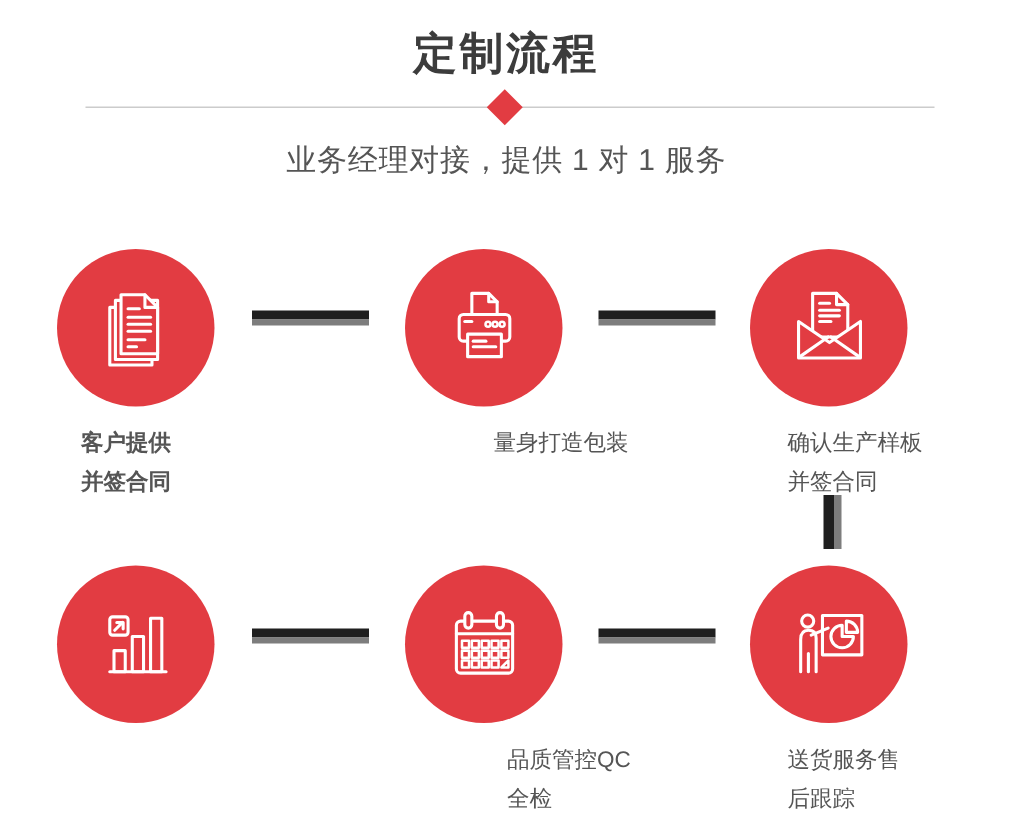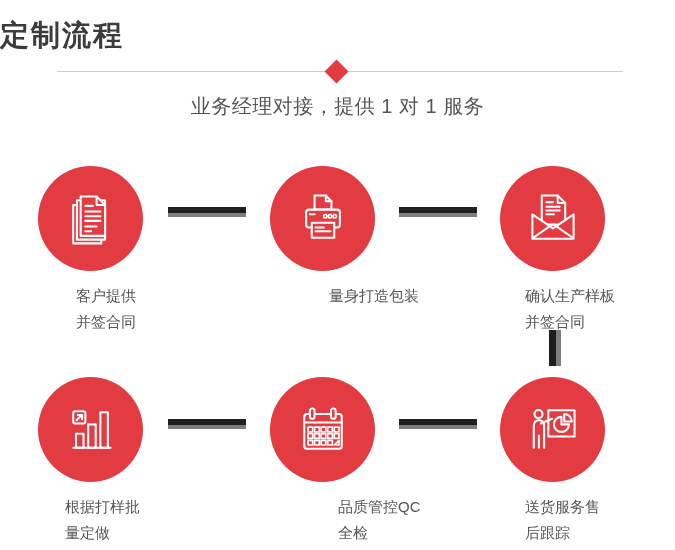--- a/index.html
+++ b/index.html
@@ -7,35 +7,35 @@
     --conn-dark:#1f1f1f;
     --conn-gray:#7d7d7d;
     --divider:#cccccc;
     --title-text:#3c3c3c;
     --label-text:#555555;
   }
   *{margin:0;padding:0;box-sizing:border-box;}
   body{background:#ffffff;font-family:"Liberation Sans","DejaVu Sans",sans-serif;}
   .stage{position:relative;width:675px;height:550px;background:#ffffff;margin:0 auto;overflow:hidden;}
 
-  .page-title{position:absolute;top:16px;left:0;width:100%;
+  .page-title{position:absolute;top:16px;left:0;width:100%;text-align:center;
     font-size:29px;font-weight:bold;color:var(--title-text);letter-spacing:2px;}
   .divider{position:absolute;top:71px;left:57px;width:566px;height:1px;background:var(--divider);}
   .diamond{position:absolute;top:63px;left:328px;width:17px;height:17px;background:var(--accent);
     transform:rotate(45deg);}
   .page-subtitle{position:absolute;top:93px;left:0;width:100%;text-align:center;
     font-size:20px;color:var(--label-text);letter-spacing:0.5px;}
 
   .circle{position:absolute;width:105px;height:105px;border-radius:50%;background:var(--accent);
     display:flex;align-items:center;justify-content:center;}
   .c1{left:38px;top:166px;} .c2{left:270px;top:166px;} .c3{left:500px;top:166px;}
   .c4{left:38px;top:377px;} .c5{left:270px;top:377px;} .c6{left:500px;top:377px;}
 
   .step-label{position:absolute;width:160px;font-size:15px;line-height:26px;color:var(--label-text);}
-  .l1{left:76px;top:283px;} .l2{left:295px;top:283px;margin-left:34px;} .l3{left:525px;top:283px;}
+  .l1{left:54px;top:283px;font-weight:bold;} .l2{left:295px;top:283px;margin-left:34px;} .l3{left:525px;top:283px;}
   .l4{left:65px;top:494px;} .l5{left:295px;top:494px;margin-left:43px;} .l6{left:525px;top:494px;}
 
   .hconn{position:absolute;width:78px;height:10px;}
   .hconn .dark{width:100%;height:6px;background:var(--conn-dark);}
   .hconn .gray{width:100%;height:4px;background:var(--conn-gray);}
   .h1{left:168px;top:207px;} .h2{left:399px;top:207px;}
   .h3{left:168px;top:419px;} .h4{left:399px;top:419px;}
 
   .vconn{position:absolute;left:549px;top:330px;width:12px;height:36px;display:flex;}
   .vconn .dark{width:7px;height:100%;background:var(--conn-dark);}
@@ -149,24 +149,20 @@
     <div>客户提供</div>
     <div>并签合同</div>
   </div>
   <div class="step-label l2">
     <div>量身打造包装</div>
   </div>
   <div class="step-label l3">
     <div>确认生产样板</div>
     <div>并签合同</div>
   </div>
-  <div class="step-label l4">
-    <div>根据打样批</div>
-    <div>量定做</div>
-  </div>
   <div class="step-label l5">
     <div>品质管控QC</div>
     <div>全检</div>
   </div>
   <div class="step-label l6">
     <div>送货服务售</div>
     <div>后跟踪</div>
   </div>
 
   <div class="hconn h1">

